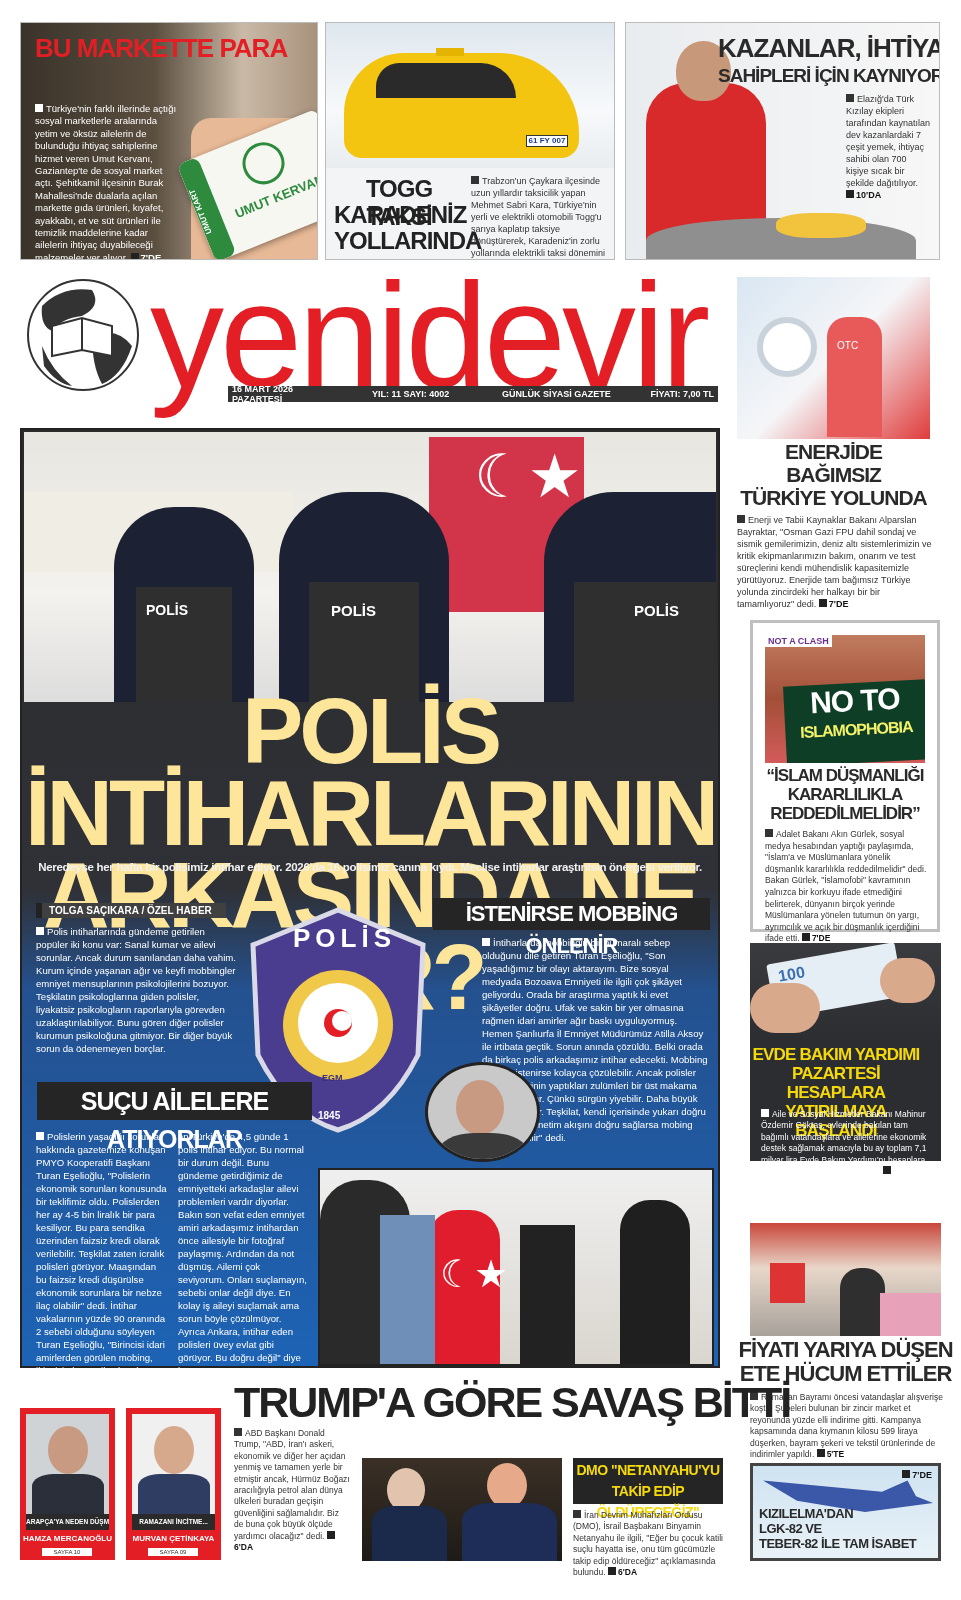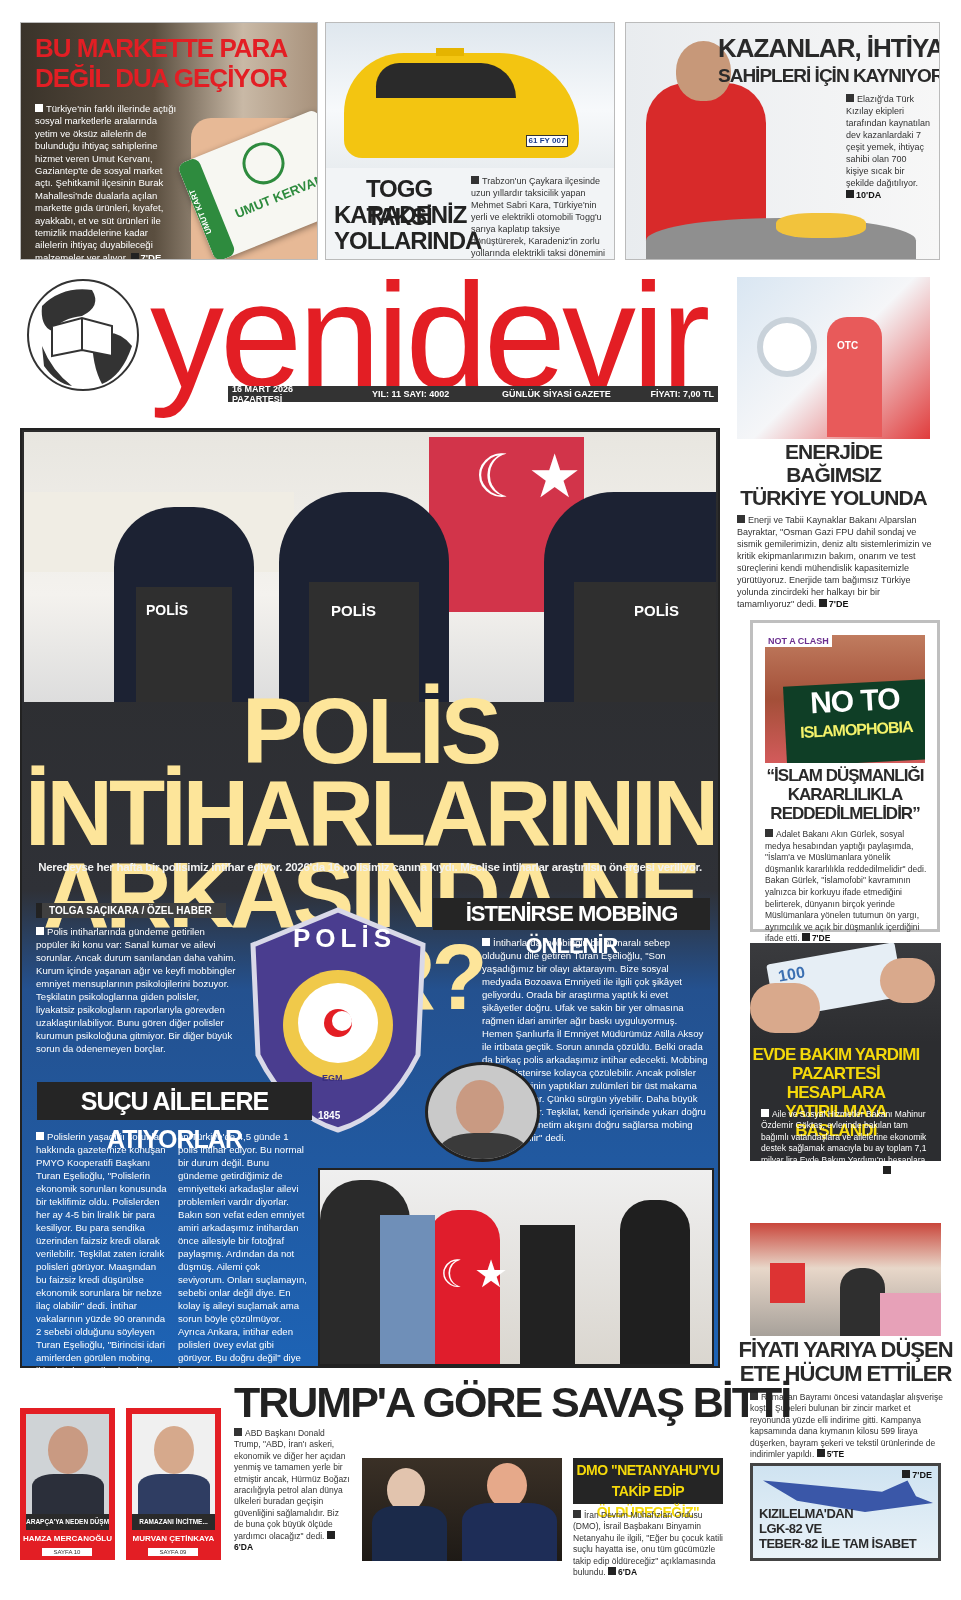--- a/index.html
+++ b/index.html
@@ -28,21 +28,20 @@
 <body>
 
 <div class="top-card" style="left:20px;width:298px;background:linear-gradient(90deg,#3a332a 0%,#5a4e3f 45%,#c9b9a6 75%,#a8927c 100%)">
   <div class="photo" style="left:170px;top:95px;width:130px;height:150px;background:#e7b996;border-radius:20px 0 0 0"></div>
   <div class="photo" style="left:170px;top:110px;width:150px;height:105px;background:#f7f7f2;border-radius:8px;transform:rotate(-22deg);box-shadow:0 2px 6px rgba(0,0,0,.4)">
     <div style="position:absolute;left:0;top:0;width:22px;height:100%;background:#2e8b3e;border-radius:8px 0 0 8px;color:#fff;font-size:8px;font-weight:bold;writing-mode:vertical-rl;transform:rotate(180deg);text-align:center">UMUT KART</div>
     <div style="position:absolute;left:60px;top:10px;width:42px;height:42px;border:3px solid #2e8b3e;border-radius:50%"></div>
     <div style="position:absolute;left:36px;top:60px;color:#2e8b3e;font-weight:bold;font-size:13px">UMUT KERVANI</div>
   </div>
   <div class="abs cond" style="left:14px;top:10px;font-size:26px;color:#e31e24;white-space:nowrap">BU MARKETTE PARA</div>
-  <div class="abs cond" style="left:14px;top:40px;font-size:26px;color:#e31e24;white-space:nowrap">DEĞİL DUA GEÇİYOR</div>
   <div class="abs body-txt" style="left:14px;top:80px;width:145px;color:#fff;font-size:9.5px;line-height:12.4px">
     <span class="sq" style="background:#fff"></span><span>Türkiye'nin farklı illerinde açtığı sosyal marketlerle aralarında yetim ve öksüz ailelerin de bulunduğu ihtiyaç sahiplerine hizmet veren Umut Kervanı, Gaziantep'te de sosyal market açtı. Şehitkamil ilçesinin Burak Mahallesi'nde dualarla açılan markette gıda ürünleri, kıyafet, ayakkabı, et ve süt ürünleri ile temizlik maddelerine kadar ailelerin ihtiyaç duyabileceği malzemeler yer alıyor.</span>
     <span class="ref" style="color:#fff">7'DE</span>
   </div>
 </div>
 
 <div class="top-card" style="left:325px;width:290px;background:#f2f4f6">
   <div class="photo" style="left:0;top:0;width:290px;height:145px;background:linear-gradient(#dfe7ee,#f7f9fb 60%,#e9edf0)">
     <div style="position:absolute;left:18px;top:30px;width:235px;height:105px;background:#f3c511;border-radius:60px 80px 18px 18px"></div>
     <div style="position:absolute;left:50px;top:40px;width:140px;height:35px;background:#2a2a2a;border-radius:40px 60px 0 0"></div>
@@ -160,21 +159,21 @@
   <div style="position:absolute;left:108px;top:40px;width:72px;height:155px;background:#e01d2c;border-radius:30px 30px 0 0">
     <div style="position:absolute;left:12px;top:45px;color:#fff;font-size:38px;line-height:1">☾★</div>
   </div>
   <div style="position:absolute;left:60px;top:45px;width:55px;height:150px;background:#6f8fb8"></div>
   <div style="position:absolute;left:200px;top:55px;width:55px;height:140px;background:#222"></div>
   <div style="position:absolute;left:300px;top:30px;width:70px;height:165px;background:#1f1f1f;border-radius:30px 30px 0 0"></div>
 </div>
 
 <div class="photo" style="left:737px;top:277px;width:193px;height:162px;background:linear-gradient(135deg,#d9e6f2,#f5f6f8 50%,#e03c3c)">
   <div style="position:absolute;left:90px;top:40px;width:55px;height:120px;background:#e85a5a;border-radius:20px 20px 0 0"></div>
-  <div style="position:absolute;left:100px;top:63px;color:#fff;font-size:10px;font-weight:bold">OTC</div>
+  <div style="position:absolute;left:100px;top:63px;color:#fff;font-size:10px;font-weight:normal">OTC</div>
   <div style="position:absolute;left:20px;top:40px;width:60px;height:60px;border-radius:50%;background:#fff;border:6px solid #c9d2da"></div>
 </div>
 <div class="abs right-head" style="left:737px;top:440px;width:193px;font-size:21px;line-height:23px;letter-spacing:-1px">
   <div>ENERJİDE BAĞIMSIZ</div>
   <div>TÜRKİYE YOLUNDA</div>
 </div>
 <div class="abs body-txt" style="left:737px;top:514px;width:200px;font-size:9px;line-height:12px">
   <span class="sq"></span><span>Enerji ve Tabii Kaynaklar Bakanı Alparslan Bayraktar, "Osman Gazi FPU dahil sondaj ve sismik gemilerimizin, deniz altı sistemlerimizin ve kritik ekipmanlarımızın bakım, onarım ve test süreçlerini kendi mühendislik kapasitemizle yürütüyoruz. Enerjide tam bağımsız Türkiye yolunda zincirdeki her halkayı bir bir tamamlıyoruz" dedi.</span>
   <span class="ref">7'DE</span>
 </div>

